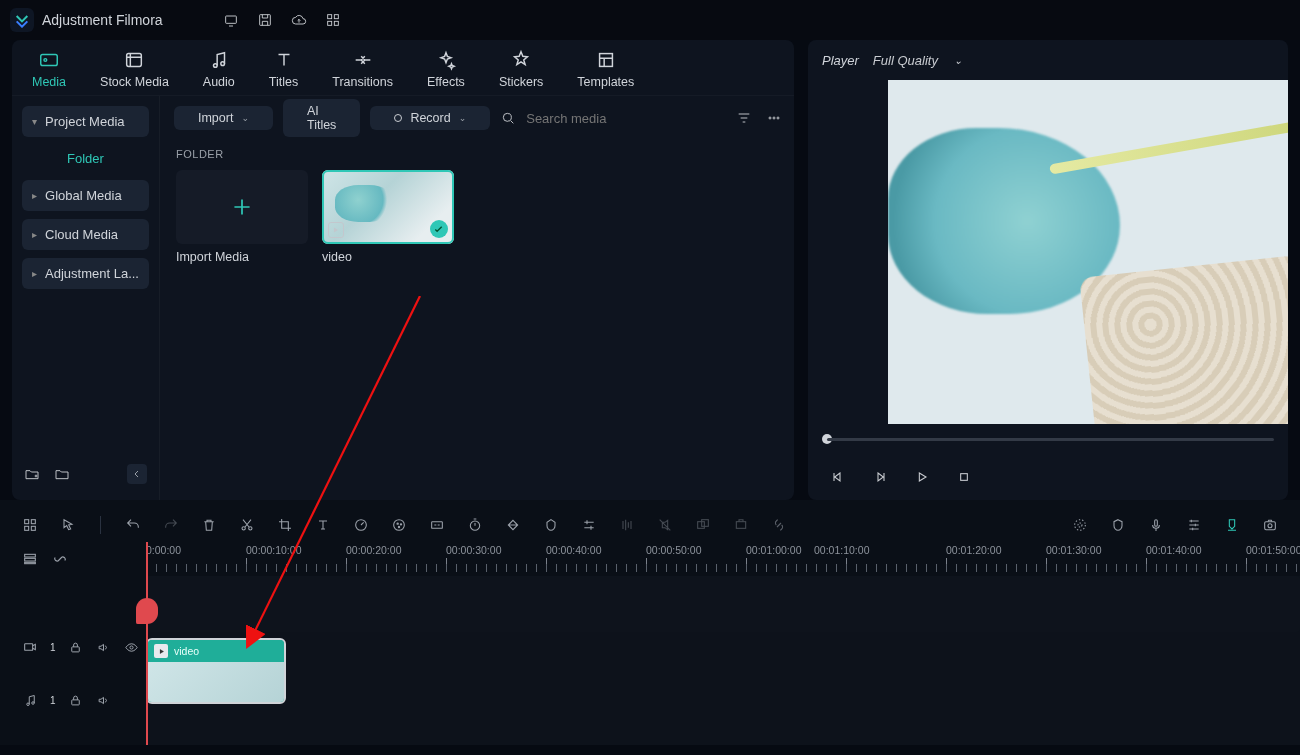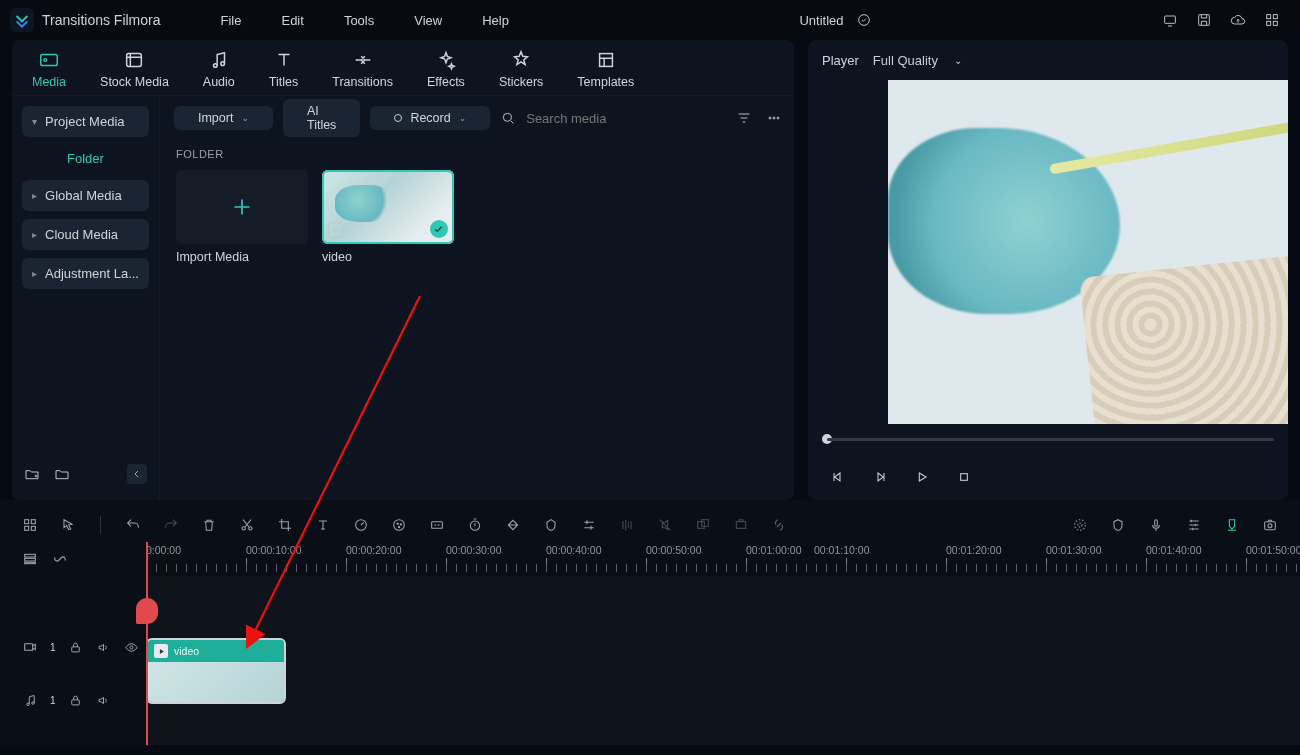--- a/index.html
+++ b/index.html
@@ -10,21 +10,21 @@
   .titlebar .brand { font-size:14px; margin-right:60px; }
   .menu { display:flex; gap:40px; }
   .menu span { cursor:pointer; }
   .title-center { flex:1; display:flex; justify-content:center; align-items:center; gap:12px; }
   .title-right { display:flex; gap:18px; align-items:center; padding-right:10px;}
   .icon { width:16px; height:16px; display:inline-flex; align-items:center; justify-content:center; }
   .icon svg { stroke:#c9ccd1; fill:none; stroke-width:1.4; }
 
   .upper { display:flex; height:460px; padding:0 12px 0 12px; gap:14px; }
   .left-panel { flex:1; background:#0e141f; border-radius:8px; display:flex; flex-direction:column; min-width:0;}
-  .right-panel { width:480px; background:#0e141f; border-radius:8px; display:flex; flex-direction:column; position:relative;}
+  .right-panel { width:480px; background:#0e141f; border-radius:8px; display:flex; flex-direction:column; position:relative;font-style:italic;}
 
   .tabs { height:56px; display:flex; align-items:flex-end; gap:34px; padding:0 20px; border-bottom:1px solid rgba(255,255,255,0.03);}
   .tab { display:flex; flex-direction:column; align-items:center; gap:4px; padding-bottom:6px; cursor:pointer; font-size:12.5px; color:#d0d4da; }
   .tab.active { color:#2fc7b6; }
   .tab .ticon { width:22px; height:22px; display:flex; align-items:center; justify-content:center;}
   .tab .ticon svg { stroke:#d0d4da; fill:none; stroke-width:1.6; }
   .tab.active .ticon svg { stroke:#2fc7b6; }
 
   .left-body { flex:1; display:flex; min-height:0;}
   .sidebar { width:178px; border-right:1px solid rgba(255,255,255,0.04); padding:10px 10px; display:flex; flex-direction:column; gap:8px;}
@@ -115,37 +115,21 @@
 </head>
 <body>
 
 <div class="titlebar">
   <div class="logo">
     <svg viewBox="0 0 24 24">
         <path d="M4 6 L12 14 L20 6" stroke="#2fc7b6" stroke-width="3" fill="none"></path>
         <path d="M4 14 L12 22 L20 14" stroke="#3a7fff" stroke-width="3" fill="none"></path>
       </svg>
   </div>
-  <div class="brand">Transitions Filmora</div>
-  <div class="menu">
-    <span>File</span>
-    <span>Edit</span>
-    <span>Tools</span>
-    <span>View</span>
-    <span>Help</span>
-  </div>
-  <div class="title-center">
-    <span>Untitled</span>
-    <span class="icon">
-        <svg viewBox="0 0 24 24">
-          <circle cx="12" cy="12" r="8"></circle>
-          <path d="M9 12l2 2 4-4"></path>
-        </svg>
-      </span>
-  </div>
+  <div class="brand">Adjustment Filmora</div>
   <div class="title-right">
     <span class="icon">
         <svg viewBox="0 0 24 24">
           <rect x="4" y="6" width="16" height="11" rx="1"></rect>
           <path d="M9 21h6"></path>
         </svg>
       </span>
     <span class="icon">
         <svg viewBox="0 0 24 24">
           <rect x="4" y="4" width="16" height="16" rx="1"></rect>

